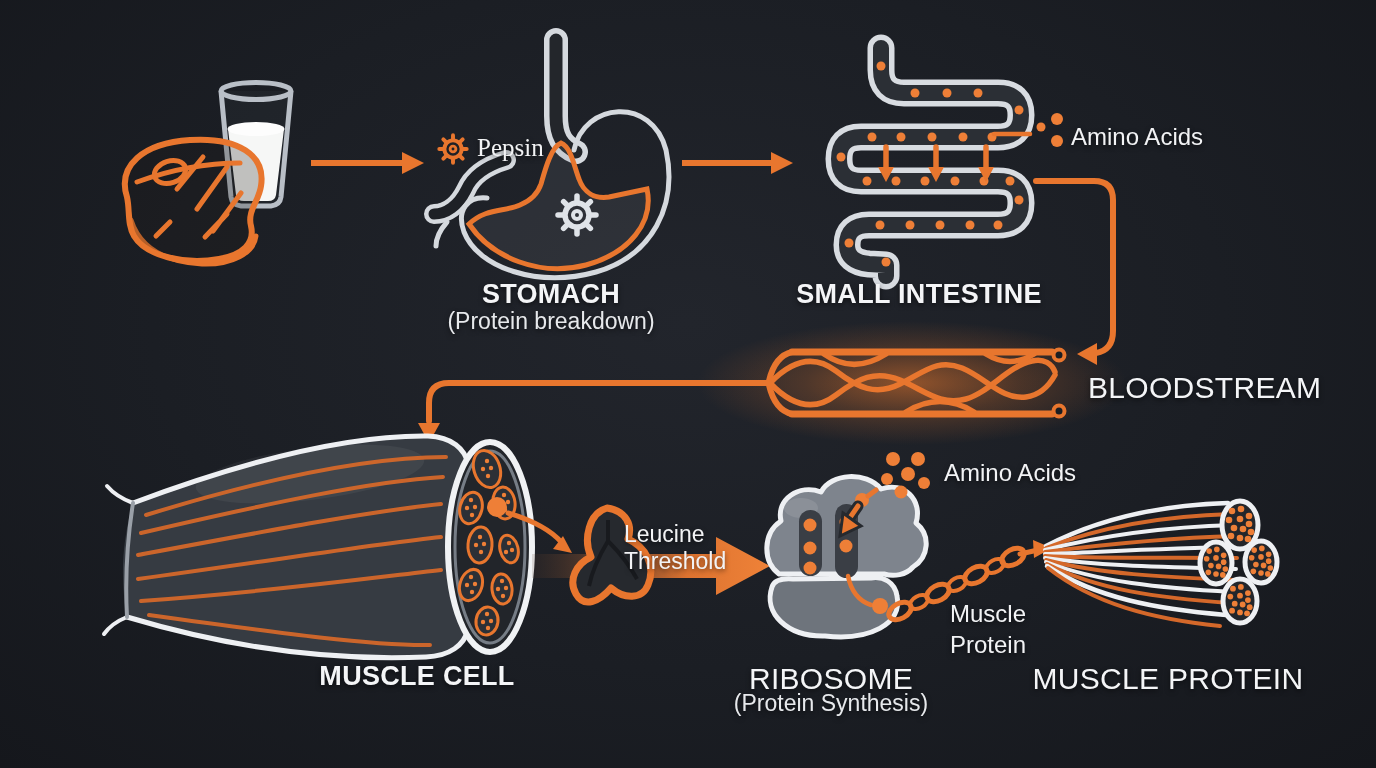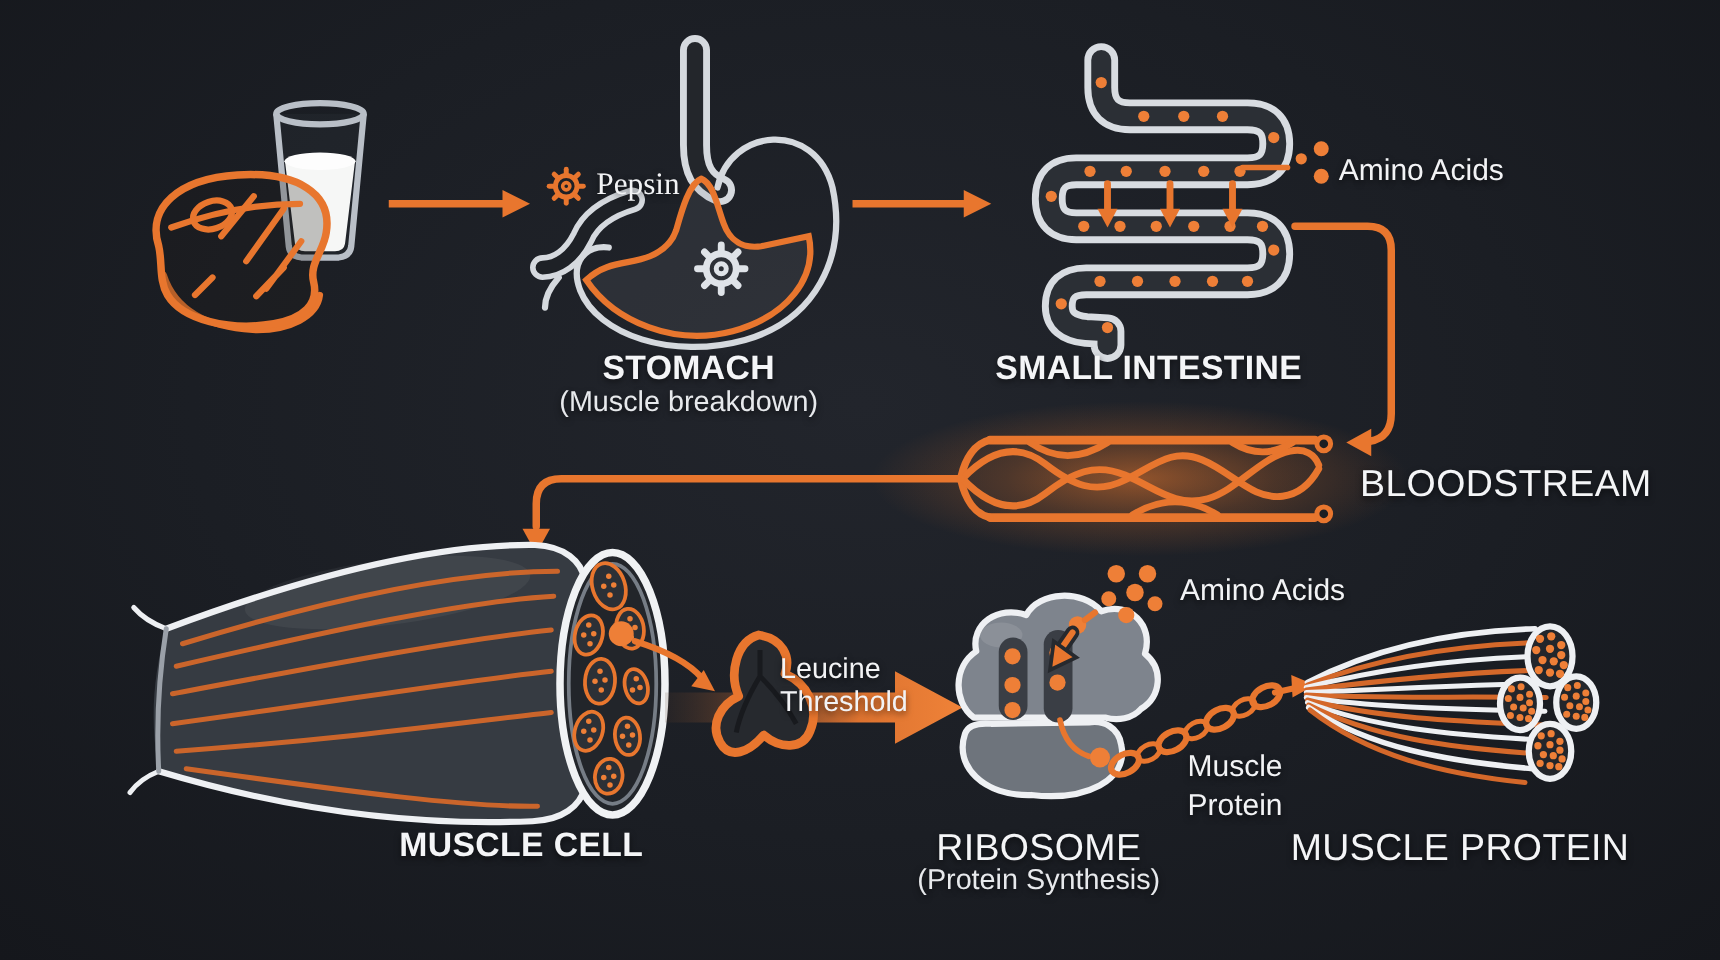--- a/index.html
+++ b/index.html
@@ -321,21 +321,21 @@
       <use href="#dotGrid" transform="translate(1240,525)"></use>
       <use href="#dotGrid" transform="translate(1216,563) scale(0.85)"></use>
       <use href="#dotGrid" transform="translate(1261,562) scale(0.85)"></use>
       <use href="#dotGrid" transform="translate(1240,601) scale(0.88)"></use>
     </g>
   </g>
 </svg>
 
 <div class="lbl ann" style="left:477px;top:134px;font-size:25px;font-family:Liberation Serif, serif;">Pepsin</div>
 <div class="lbl h center" style="left:551px;top:279px;">STOMACH</div>
-<div class="lbl sub center" style="left:551px;top:308px;">(Muscle breakdown)</div>
+<div class="lbl sub center" style="left:551px;top:308px;">(Protein breakdown)</div>
 <div class="lbl h center" style="left:919px;top:279px;">SMALL INTESTINE</div>
 <div class="lbl ann" style="left:1071px;top:123px;">Amino Acids</div>
 <div class="lbl h2" style="left:1088px;top:371px;">BLOODSTREAM</div>
 <div class="lbl h center" style="left:417px;top:661px;">MUSCLE CELL</div>
 <div class="lbl ann" style="left:624px;top:489px;width:130px;line-height:27px;font-size:23px;margin-top:32px;">Leucine Threshold</div>
 <div class="lbl ann" style="left:944px;top:459px;">Amino Acids</div>
 <div class="lbl ann" style="left:950px;top:598px;width:100px;line-height:31px;">Muscle Protein</div>
 <div class="lbl sub center" style="left:831px;top:690px;">(Protein Synthesis)</div>
 <div class="lbl h2 center" style="left:831px;top:662px;">RIBOSOME</div>
 <div class="lbl h2 center" style="left:1168px;top:662px;">MUSCLE PROTEIN</div>

